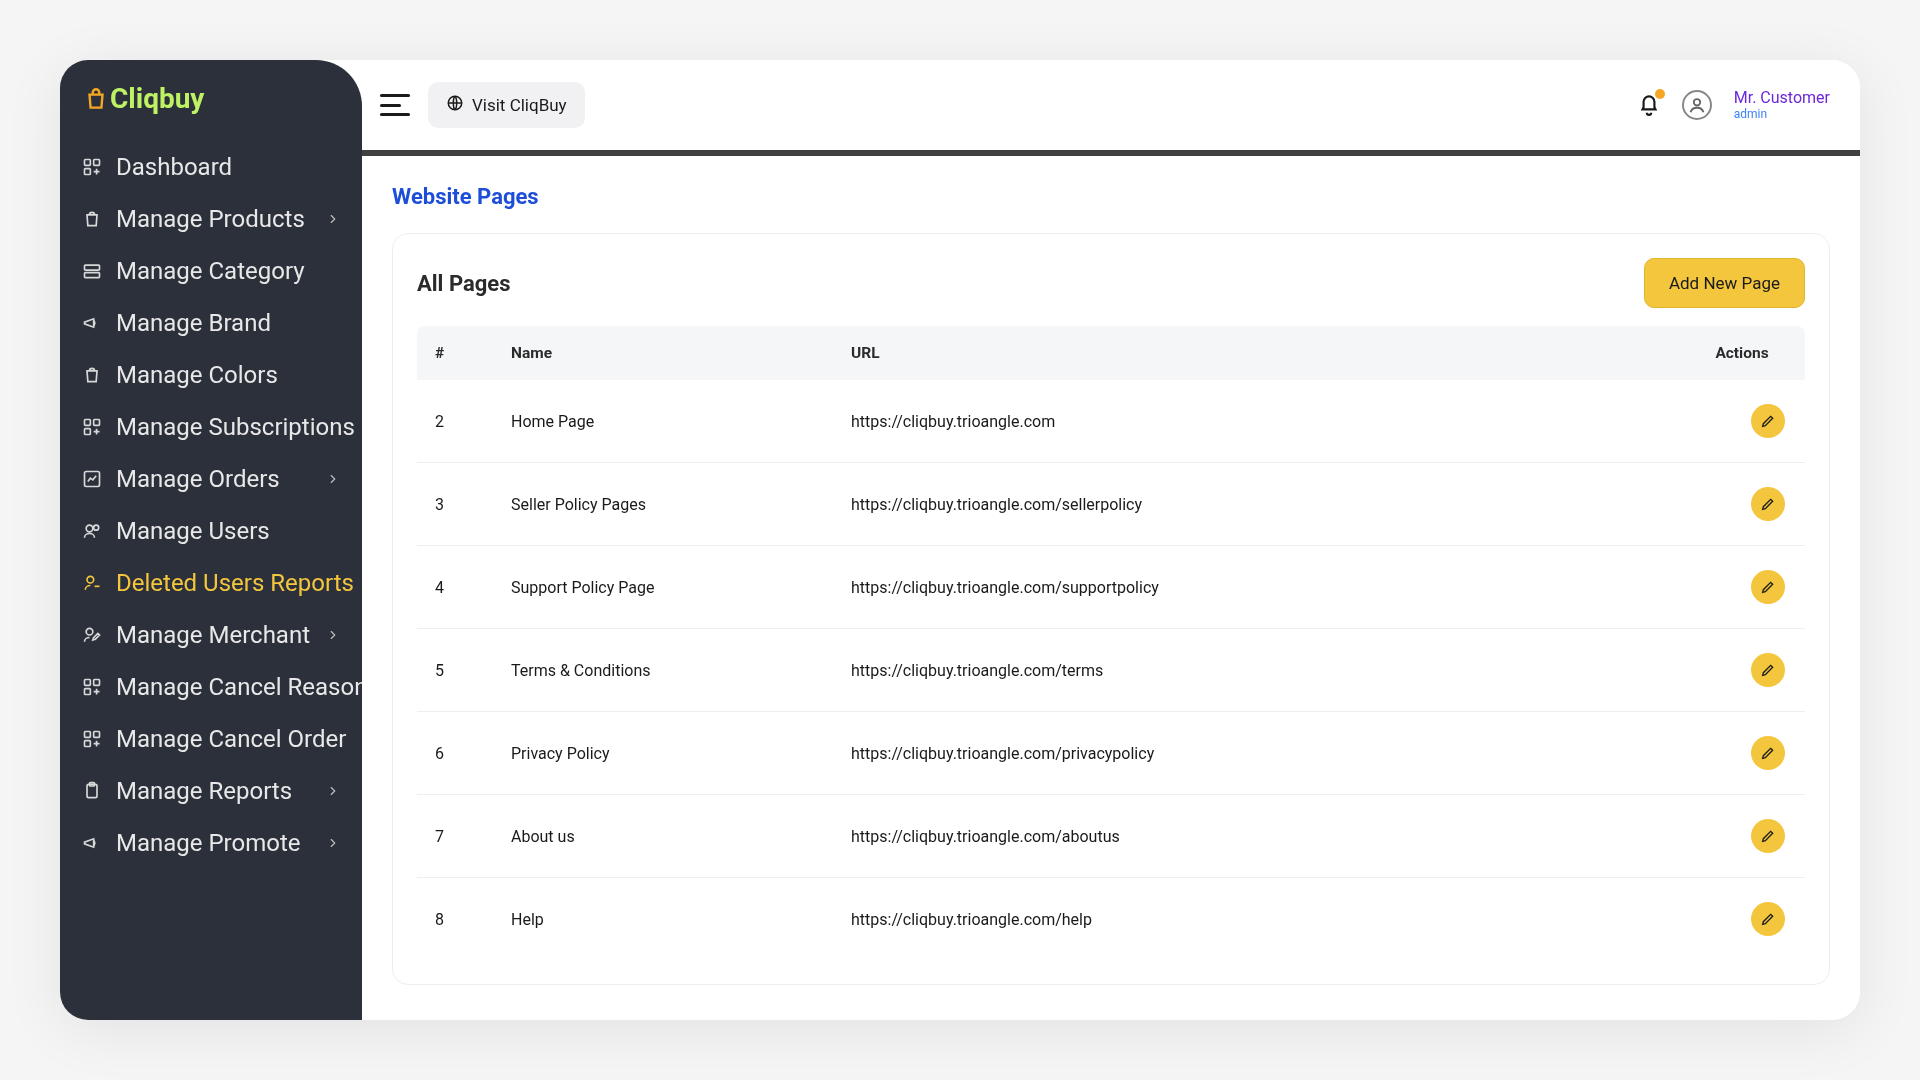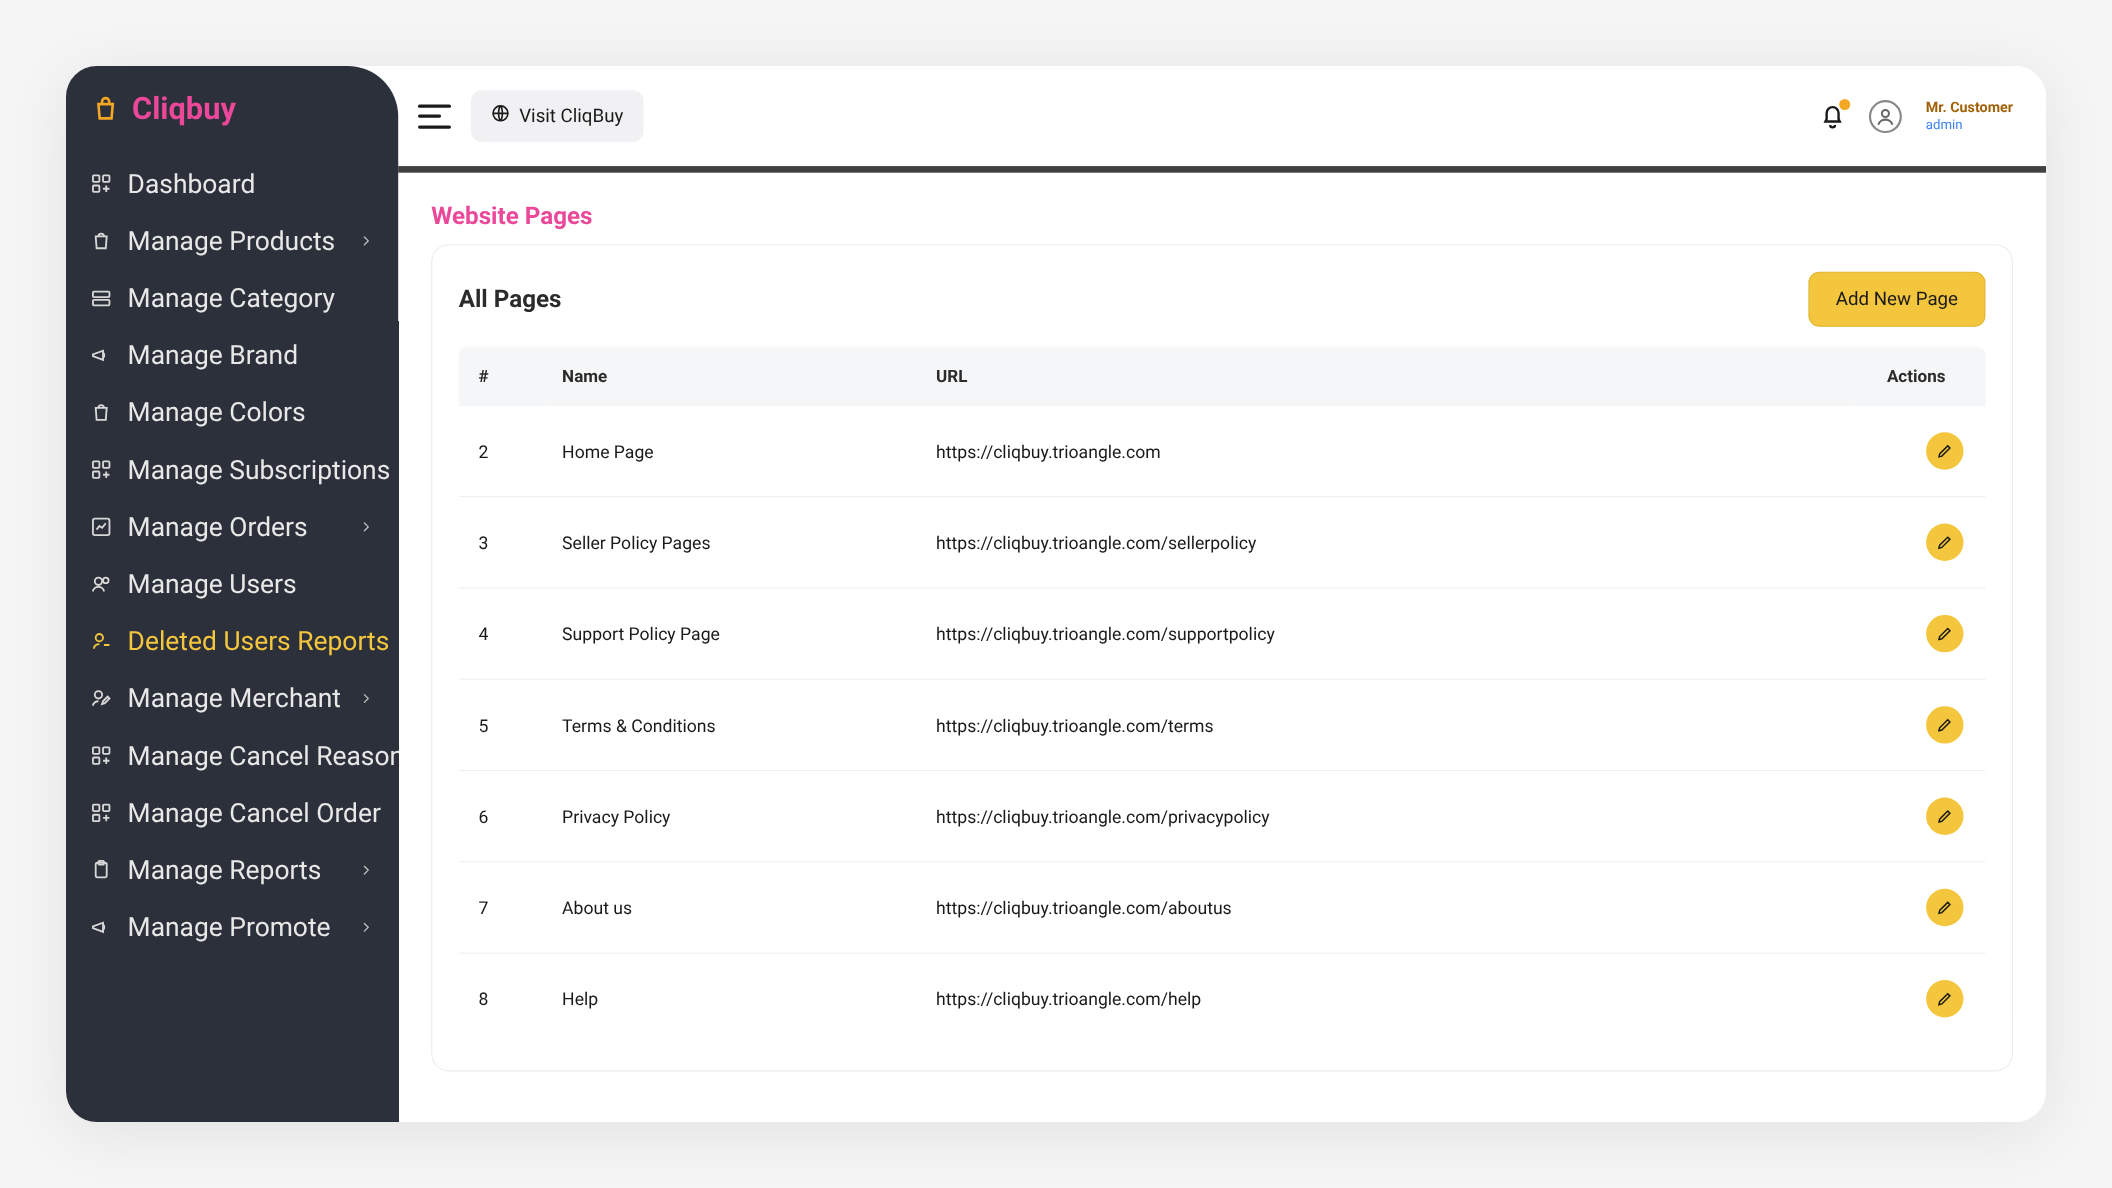--- a/index.html
+++ b/index.html
@@ -35,25 +35,24 @@
     height: 100%;
     overflow-y: auto;
     padding-bottom: 10px;
   }
   .sidebar::-webkit-scrollbar { width: 8px; }
   .sidebar::-webkit-scrollbar-thumb { background: #cfcfcf; border-radius: 4px; }
   .sidebar::-webkit-scrollbar-track { background: #e7e7e7; }
   .brand {
     display: flex;
     align-items: center;
-    gap: 10px;
     padding: 22px 22px 26px 22px;
     font-weight: 700;
     font-size: 28px;
-    color: #ec4899;
+    color: #bef264;
   }
   .brand-icon {
     width: 28px; height: 28px;
     display:flex; align-items:center; justify-content:center;
   }
   .nav { list-style: none; padding: 0 8px; }
   .nav-item {
     display: flex;
     align-items: center;
     gap: 14px;
@@ -90,25 +89,25 @@
     display:flex; align-items:center; gap:8px;
     background:#f1f1f3; border-radius: 10px;
     padding: 12px 18px; font-size: 17px; cursor:pointer;
     color:#1a1a1a;
   }
   .spacer { flex:1; }
   .bell-wrap { position:relative; width:28px; height:28px; cursor:pointer; }
   .bell-dot { position:absolute; top:-2px; right:-1px; width:10px; height:10px; border-radius:50%; background:#f4a723; }
   .avatar { width:30px; height:30px; border-radius:50%; border:2px solid #888; display:flex;align-items:center;justify-content:center; cursor:pointer; }
   .user-block { display:flex; flex-direction:column; line-height:1.2; margin-left:4px; }
-  .user-name { font-size:13px; font-weight:700; color:#a16207; }
+  .user-name { font-size:16px; font-weight:400; color:#6d28d9; }
   .user-role { font-size:12px; color:#3b82f6; }
 
   .content { padding: 28px 30px; flex:1; overflow:auto; }
-  .page-title { font-size: 22px; font-weight:700; color:#ec4899; margin-bottom: 12px; }
+  .page-title { font-size: 22px; font-weight:700; color:#1d4ed8; margin-bottom: 24px; }
 
   .card {
     background:#fff; border:1px solid #ededed; border-radius:16px;
     padding: 24px;
   }
   .card-head { display:flex; align-items:center; justify-content:space-between; margin-bottom: 18px; }
   .card-title { font-size:22px; font-weight:700; color:#2b2b2b; }
   .add-btn {
     background:#f4c63d; color:#1a1a1a; font-size:17px;
     padding: 14px 24px; border-radius:10px; cursor:pointer;

